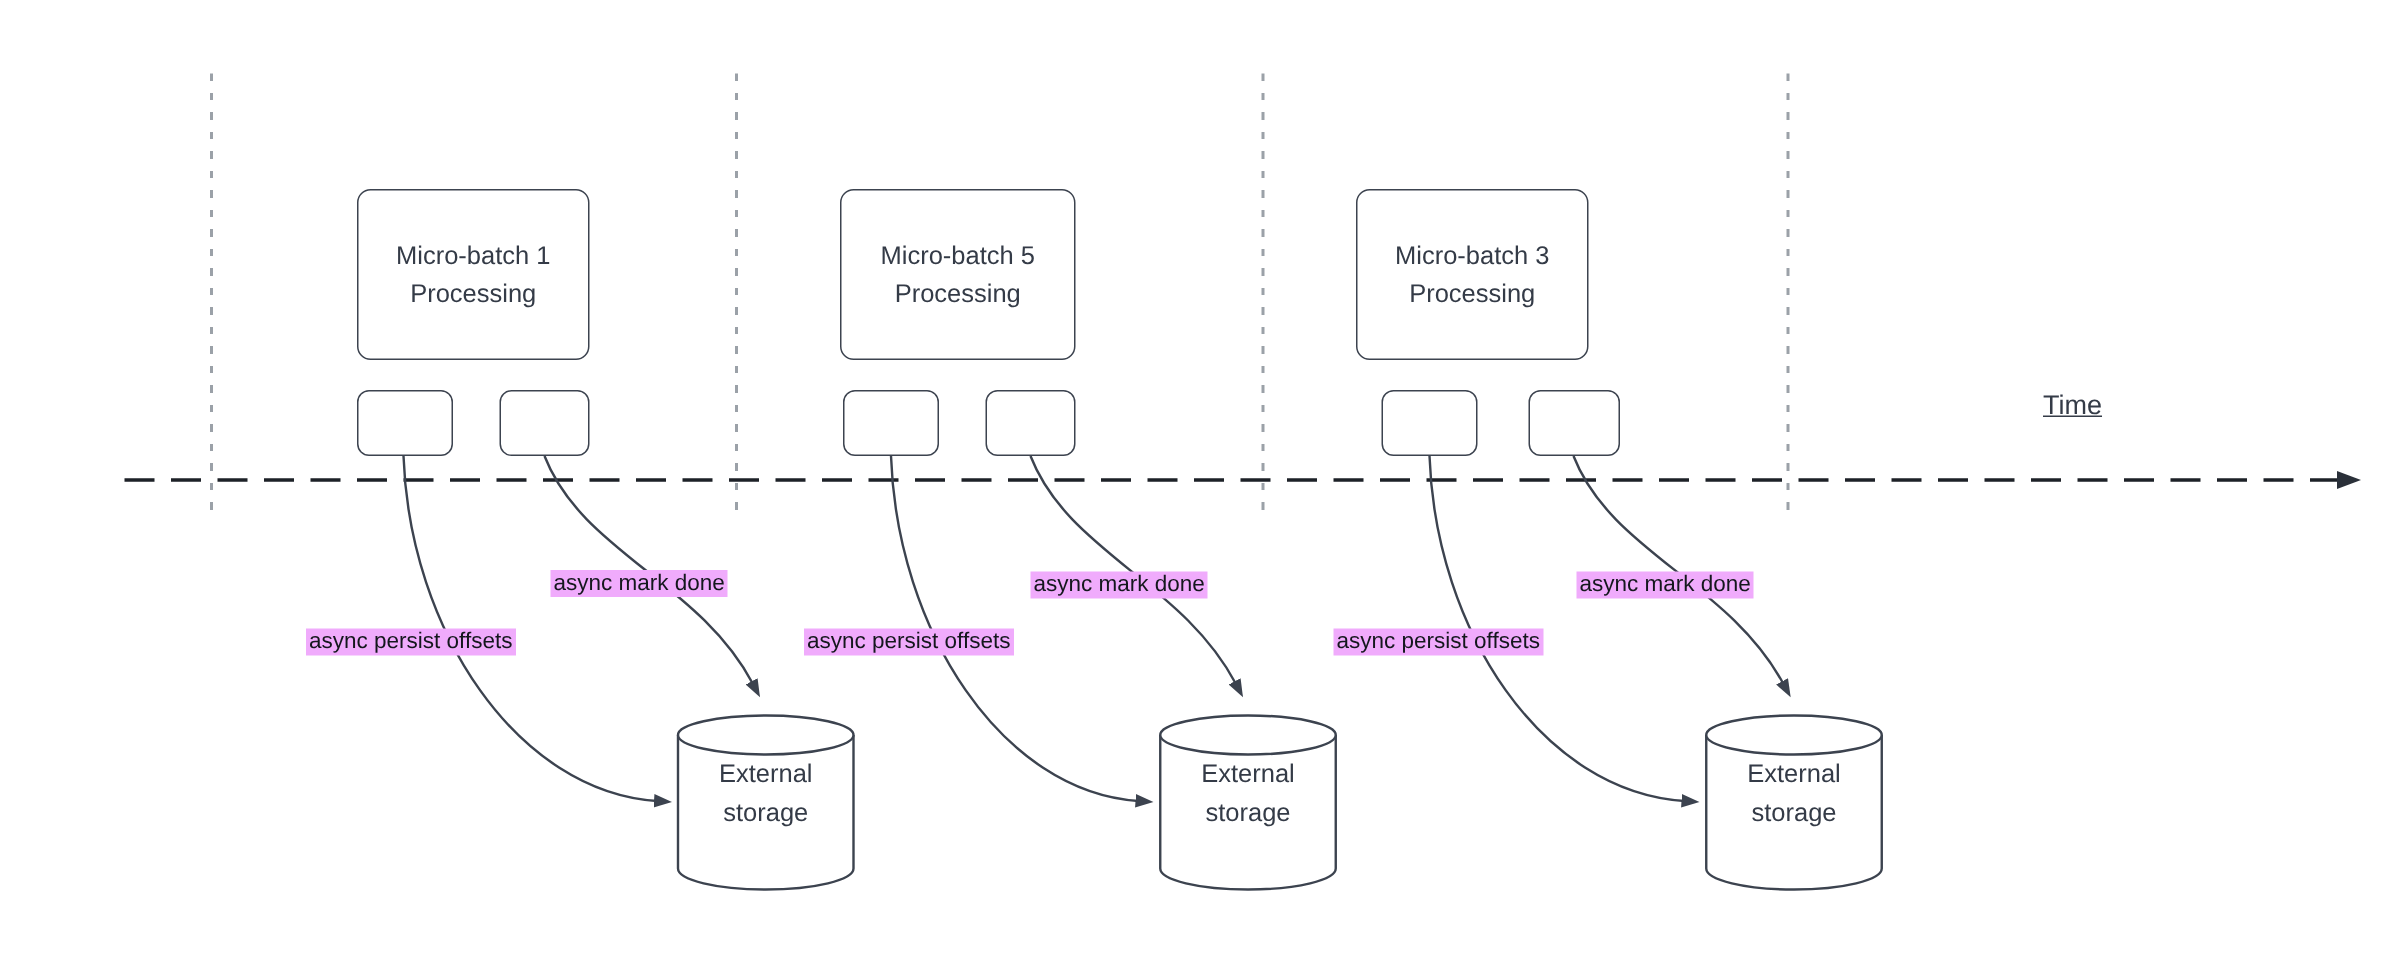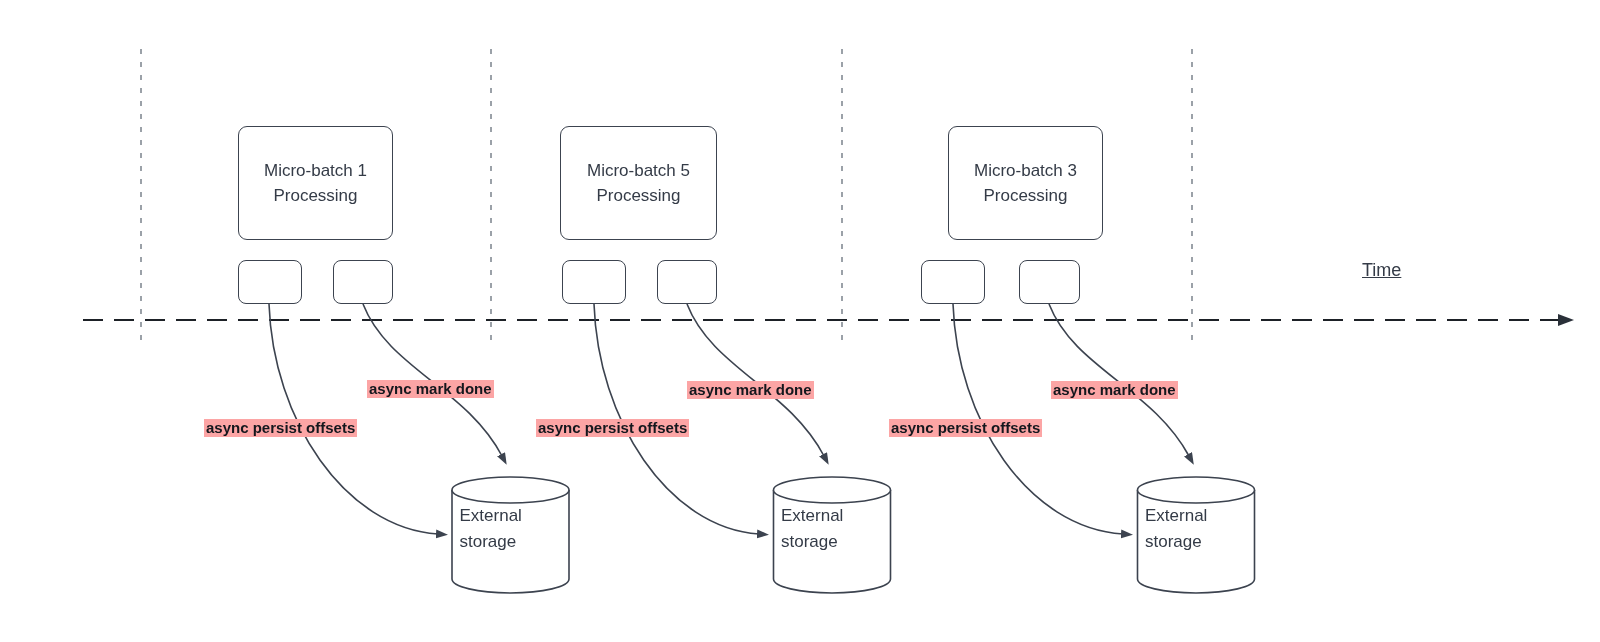--- a/index.html
+++ b/index.html
@@ -45,27 +45,27 @@
   
   .taskbox{
     position:absolute;top:260px;height:44px;
     border:1.6px solid var(--stroke);border-radius:8px;background:#fff;
   }
   
   .multiline{white-space:pre-line;}
   
   .flowlabel{
     position:absolute;
-    font-size:15px;font-weight:bold;color:var(--label-text);
-    background:#fca5a5;padding:0 2px;line-height:18px;white-space:nowrap;
+    font-size:15px;font-weight:normal;color:var(--label-text);
+    background:#f0abfc;padding:0 2px;line-height:18px;white-space:nowrap;
   }
   
   .storetext{
     position:absolute;top:503px;width:102px;
-    color:var(--shape-text);
+    text-align:center;color:var(--shape-text);
     font-size:17px;line-height:26px;
   }
   .timelabel{
     position:absolute;left:1362px;top:260px;
     font-size:18px;color:var(--shape-text);text-decoration:underline;
   }
 </style>
 </head>
 <body>
 
@@ -112,21 +112,21 @@
   </svg>
 
   <div class="procbox" style="left:238px;width:155px">
     <span class="multiline">Micro-batch 1
 Processing</span>
   </div>
   <div class="procbox" style="left:560px;width:157px">
     <span class="multiline">Micro-batch 5
 Processing</span>
   </div>
-  <div class="procbox" style="left:948px;width:155px">
+  <div class="procbox" style="left:904px;width:155px">
     <span class="multiline">Micro-batch 3
 Processing</span>
   </div>
 
   <div class="taskbox" style="left:238px;width:64px"></div>
   <div class="taskbox" style="left:333px;width:60px"></div>
   <div class="taskbox" style="left:562px;width:64px"></div>
   <div class="taskbox" style="left:657px;width:60px"></div>
   <div class="taskbox" style="left:921px;width:64px"></div>
   <div class="taskbox" style="left:1019px;width:61px"></div>

